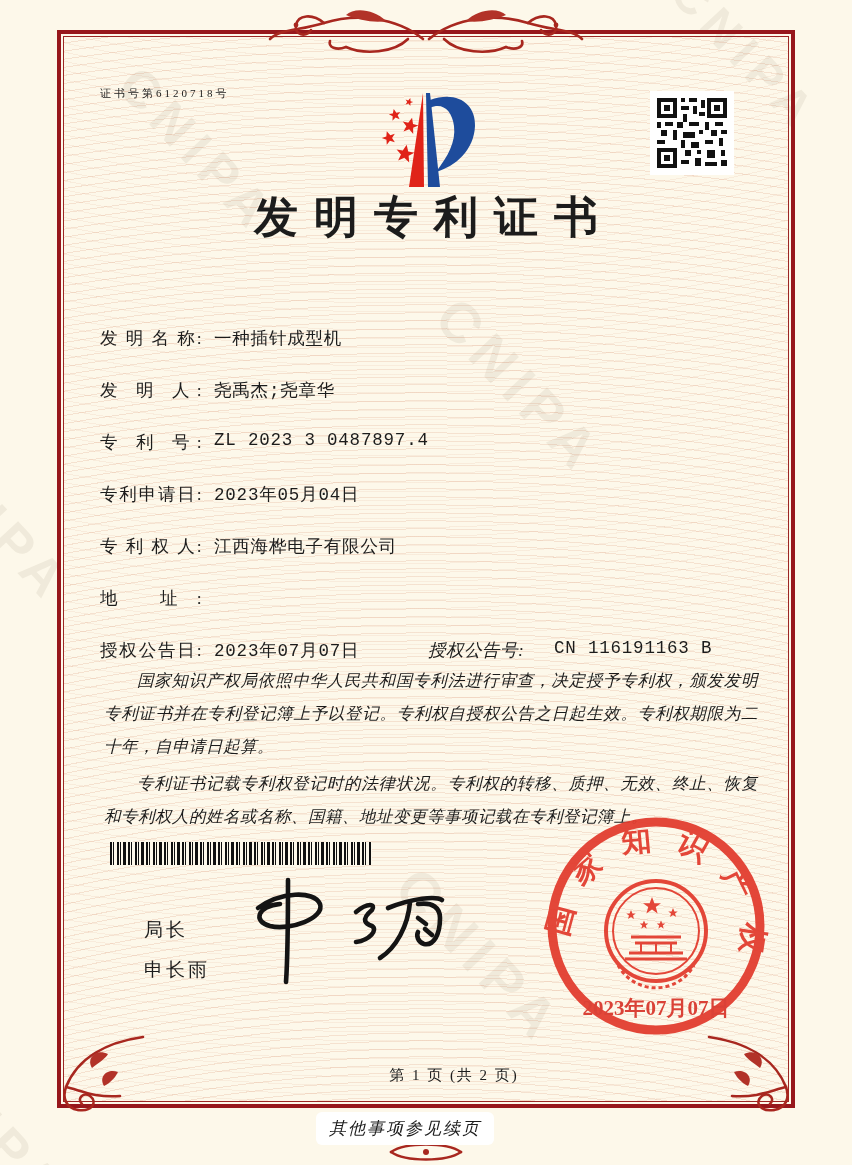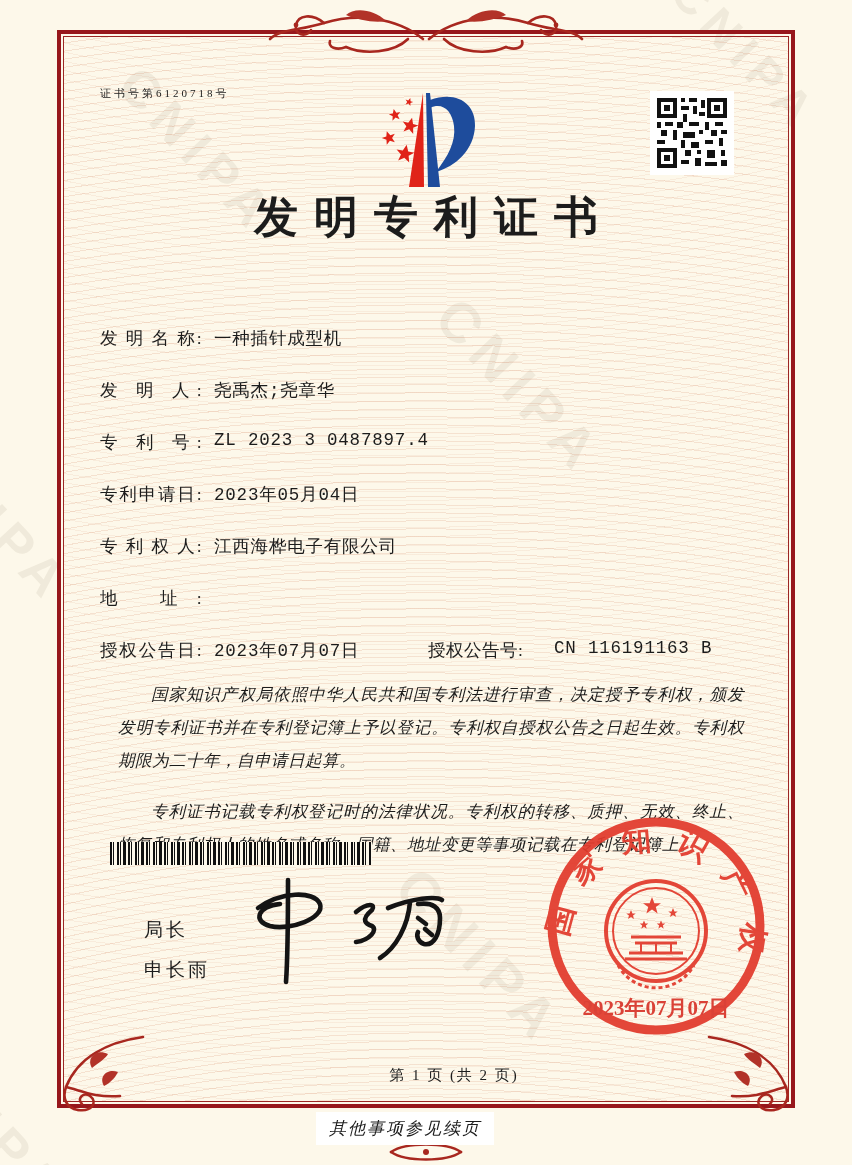--- a/index.html
+++ b/index.html
@@ -29,44 +29,44 @@
   .cert-no{position:absolute;left:100px;top:86px;font-size:11px;letter-spacing:3px;}
   .logo{position:absolute;left:352px;top:90px;}
   .qr{position:absolute;left:650px;top:91px;background:#fff;padding:5px;}
   .title{position:absolute;left:0;top:188px;width:100%;text-align:center;font-size:44px;
          font-weight:700;letter-spacing:16px;padding-left:16px;box-sizing:border-box;}
 
   .fields{position:absolute;left:100px;top:303px;width:662px;font-size:17.5px;margin-top:23px;}
   .frow{height:52px;display:flex;align-items:flex-start;}
   .field-label{display:inline-block;width:102px;text-align:justify;text-align-last:justify;
                letter-spacing:.5px;flex:none;}
-  .field-label.wide{width:114px;text-align-last:auto;}
+  .field-label.wide{width:114px;text-align-last:auto;font-style:italic;}
   .field-value{margin-left:12px;letter-spacing:.8px;font-family:Liberation Mono, monospace;}
   .pair{display:flex;}
   .pair.first{width:328px;flex:none;}
 
   .paras{position:absolute;left:100px;top:660px;width:662px;font-size:16.5px;line-height:33px;
          font-style:italic;text-align:justify;letter-spacing:.5px;}
-  .paras p{margin:18px;text-indent:2em;}
+  .paras p{margin:4px;text-indent:2em;}
 
   .barcode{position:absolute;left:110px;top:842px;width:262px;height:23px;background:
      repeating-linear-gradient(90deg,#101010 0 2px,#fdf8ea 2px 3px,#101010 3px 4px,#fdf8ea 4px 7px,
        #101010 7px 9px,#fdf8ea 9px 10px,#101010 10px 11px,#fdf8ea 11px 13px,#101010 13px 16px,#fdf8ea 16px 18px);}
 
   .director{position:absolute;left:112px;top:910px;font-family:"Liberation Sans","DejaVu Sans",sans-serif;
             font-size:19px;letter-spacing:3px;line-height:40px;font-weight:500;margin-left:32px;}
   .signature{position:absolute;left:228px;top:872px;}
   .signature path{stroke:#141414;fill:none;stroke-width:4.6;stroke-linecap:round;stroke-linejoin:round;}
 
   .seal{position:absolute;left:543px;top:813px;opacity:.93;}
   .seal *{vector-effect:non-scaling-stroke;}
 
   .page-info{position:absolute;left:0;top:1066px;width:100%;text-align:center;font-size:15px;letter-spacing:2px;padding-left:28px;}
   .cont-box{position:absolute;left:316px;top:1112px;width:178px;height:33px;background:#ffffff;
-            text-align:center;line-height:33px;font-size:17px;font-style:italic;letter-spacing:2px;z-index:5;}
+            text-align:center;line-height:33px;font-size:17px;font-style:italic;letter-spacing:2px;z-index:5;border-radius:6px;}
 </style>
 </head>
 <body>
 
 <div class="page">
 
   <div class="wm" style="left:150px;top:55px;font-size:52px">CNIPA</div>
   <div class="wm" style="left:470px;top:285px;font-size:56px">CNIPA</div>
   <div class="wm" style="left:-55px;top:425px;font-size:52px">CNIPA</div>
   <div class="wm" style="left:430px;top:855px;font-size:56px">CNIPA</div>

